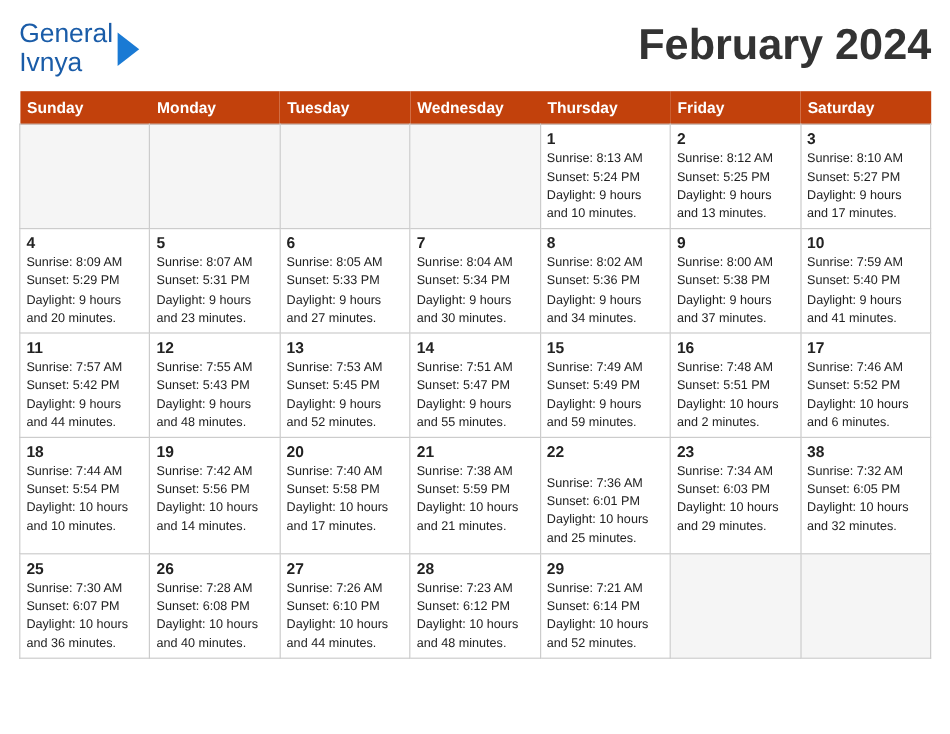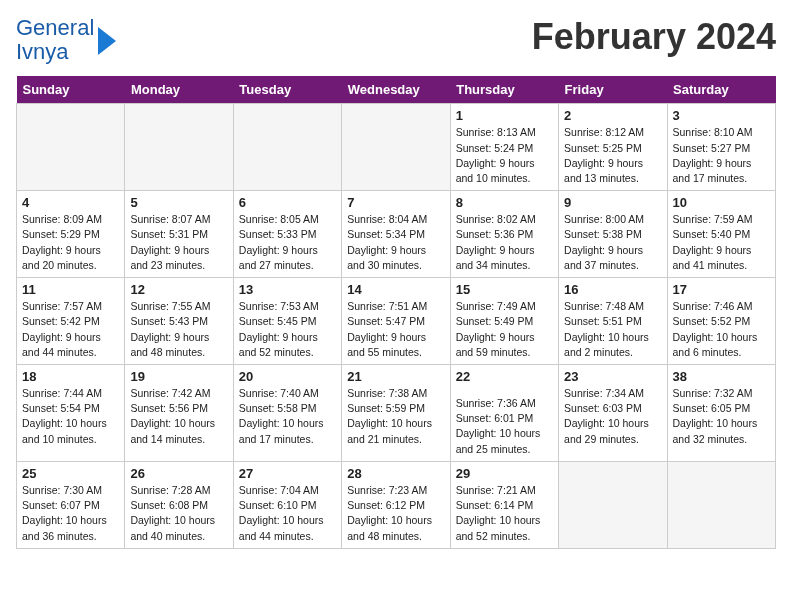--- a/index.html
+++ b/index.html
@@ -49,21 +49,21 @@
     .location {
       font-size: 15px;
       color: #555;
     }
     table {
       width: 100%;
       border-collapse: collapse;
       table-layout: fixed;
     }
     th {
-      background-color: #701a75;
+      background-color: #c2410c;
       color: white;
       text-align: left;
       padding: 6px 6px;
       font-size: 13px;
       font-weight: bold;
     }
     td {
       border: 1px solid #ccc;
       vertical-align: top;
       padding: 4px 5px;
@@ -309,21 +309,21 @@
         </td>
         <td>
           <span class="day-num">26</span>
           <div class="day-info" style="white-space: pre-line;">Sunrise: 7:28 AM
 Sunset: 6:08 PM
 Daylight: 10 hours
 and 40 minutes.</div>
         </td>
         <td>
           <span class="day-num">27</span>
-          <div class="day-info" style="white-space: pre-line;">Sunrise: 7:04 AM
+          <div class="day-info" style="white-space: pre-line;">Sunrise: 7:26 AM
 Sunset: 6:10 PM
 Daylight: 10 hours
 and 44 minutes.</div>
         </td>
         <td>
           <span class="day-num">28</span>
           <div class="day-info" style="white-space: pre-line;">Sunrise: 7:23 AM
 Sunset: 6:12 PM
 Daylight: 10 hours
 and 48 minutes.</div>

